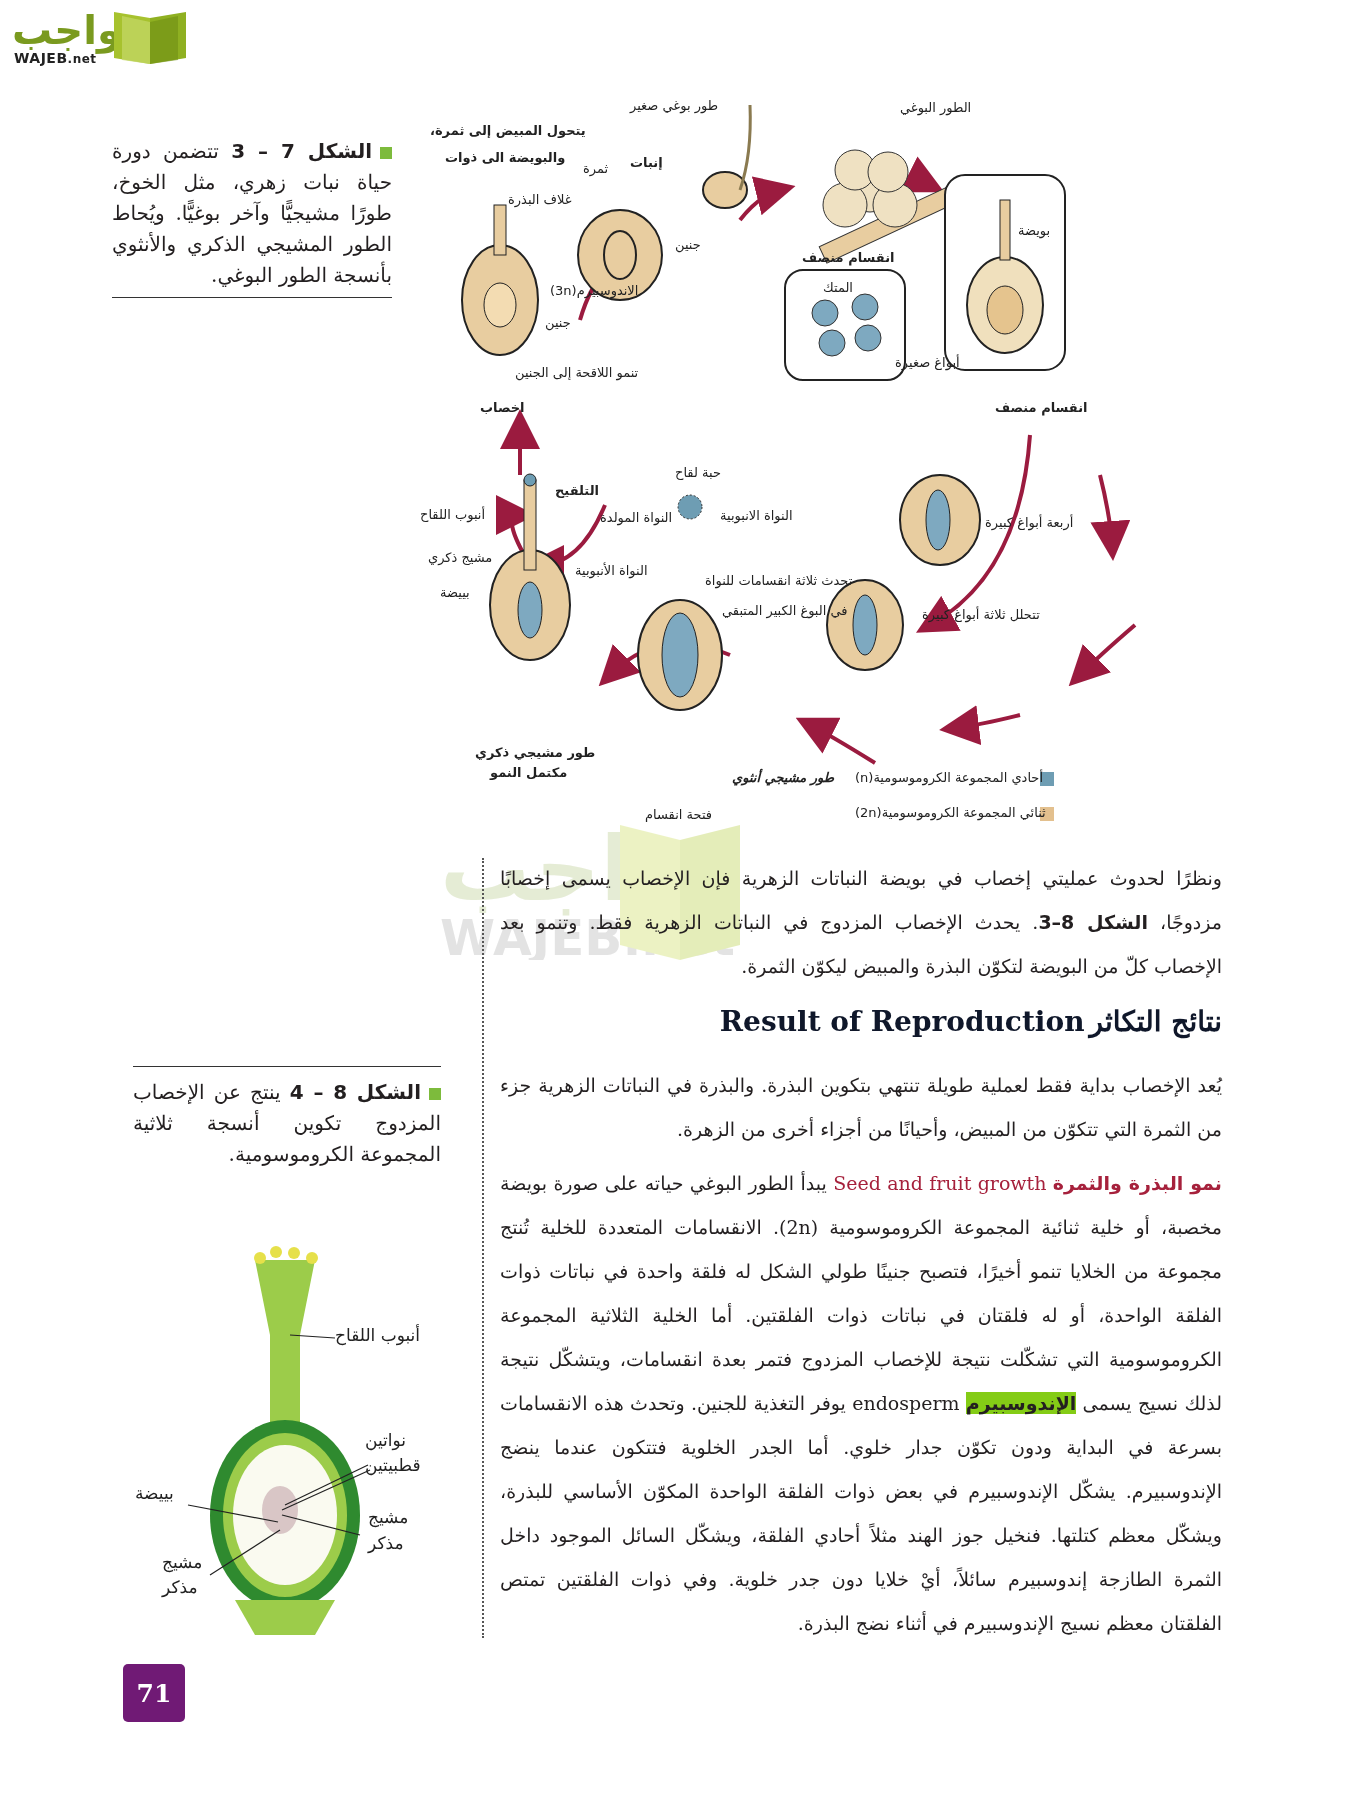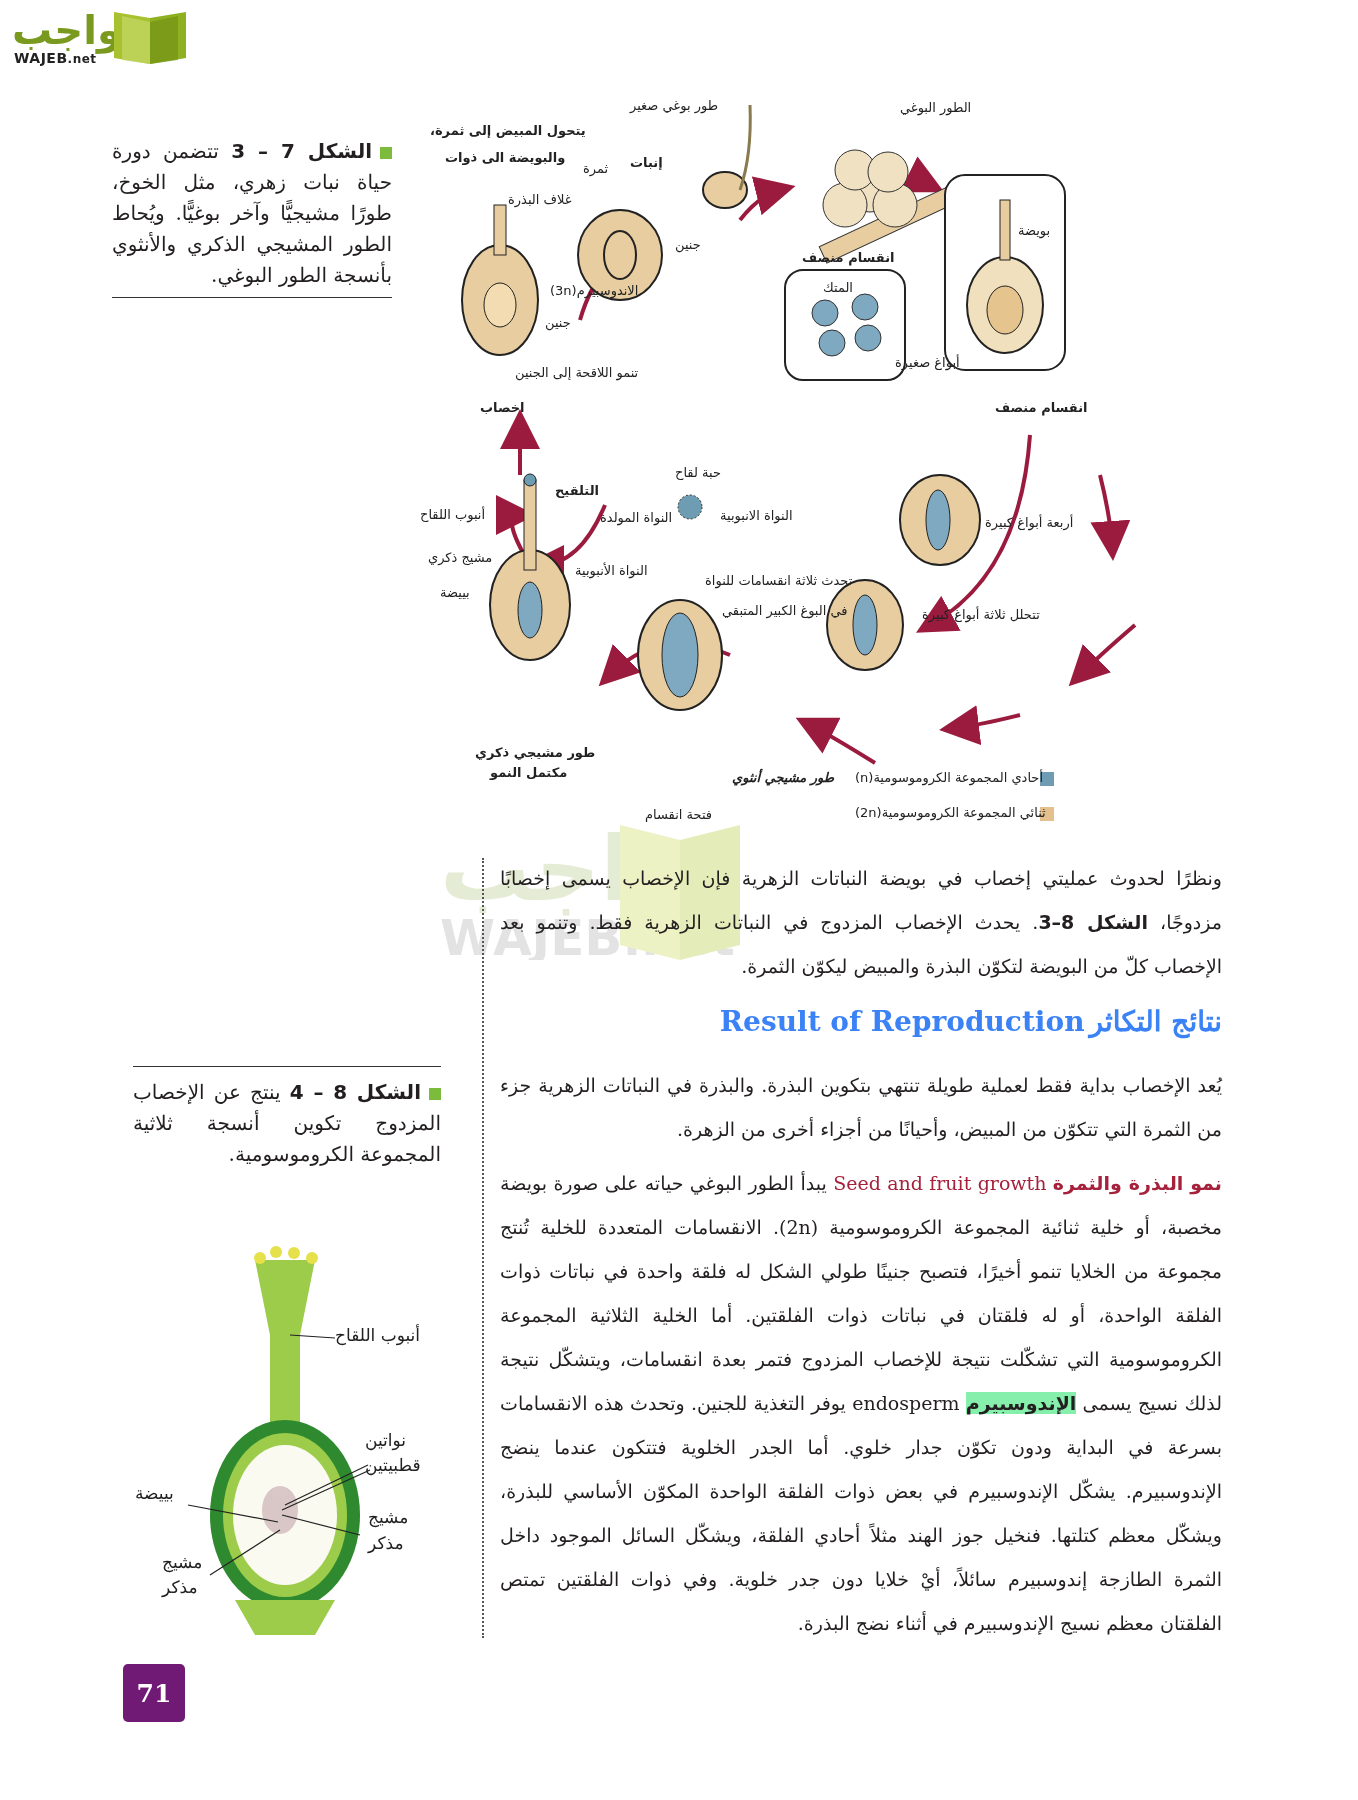--- a/index.html
+++ b/index.html
@@ -22,23 +22,23 @@
   .caption b { font-family:"DejaVu Sans", sans-serif; font-weight:bold; }
   .cap-line { position:absolute; height:1px; background:#333; }
 
   
   .diagram { left:460px; top:95px; width:780px; height:740px; }
   .lbl { position:absolute; font-size:13px; color:#222; white-space:nowrap; direction:rtl; font-family:"DejaVu Sans", sans-serif; }
   .lbl.b { font-weight:bold; }
 
   
   .body-text { font-size:19px; line-height:44px; text-align:justify; text-align-last:right; }
-  .hl { background:#86efac; font-weight:bold; font-family:"DejaVu Sans", sans-serif; }
+  .hl { background:#84cc16; font-weight:bold; font-family:"DejaVu Sans", sans-serif; }
   .bold { font-family:"DejaVu Sans", sans-serif; font-weight:bold; }
-  .section-title { font-family:"DejaVu Serif", serif; font-weight:bold; font-size:28px; color:#3b82f6; }
+  .section-title { font-family:"DejaVu Serif", serif; font-weight:bold; font-size:28px; color:#0f172a; }
   .sub-ar { color:#a6213c; font-family:"DejaVu Sans", sans-serif; font-weight:bold; }
   .sub-en { color:#a6213c; }
 
   .dotline { left:482px; top:858px; width:0; height:780px; border-left:2px dotted #555; }
 
   
   .wm { left:440px; top:820px; width:500px; height:140px; opacity:0.35; pointer-events:none; }
 
   .pagenum { left:123px; top:1664px; width:62px; height:58px; background:#701a75; border-radius:5px;
              color:#fff; font-family:"DejaVu Serif", serif; font-weight:bold; font-size:25px;

